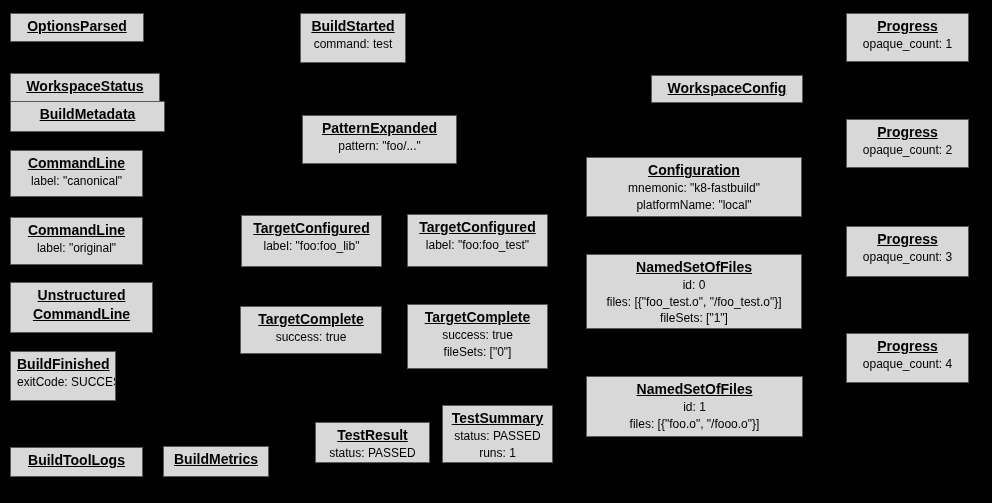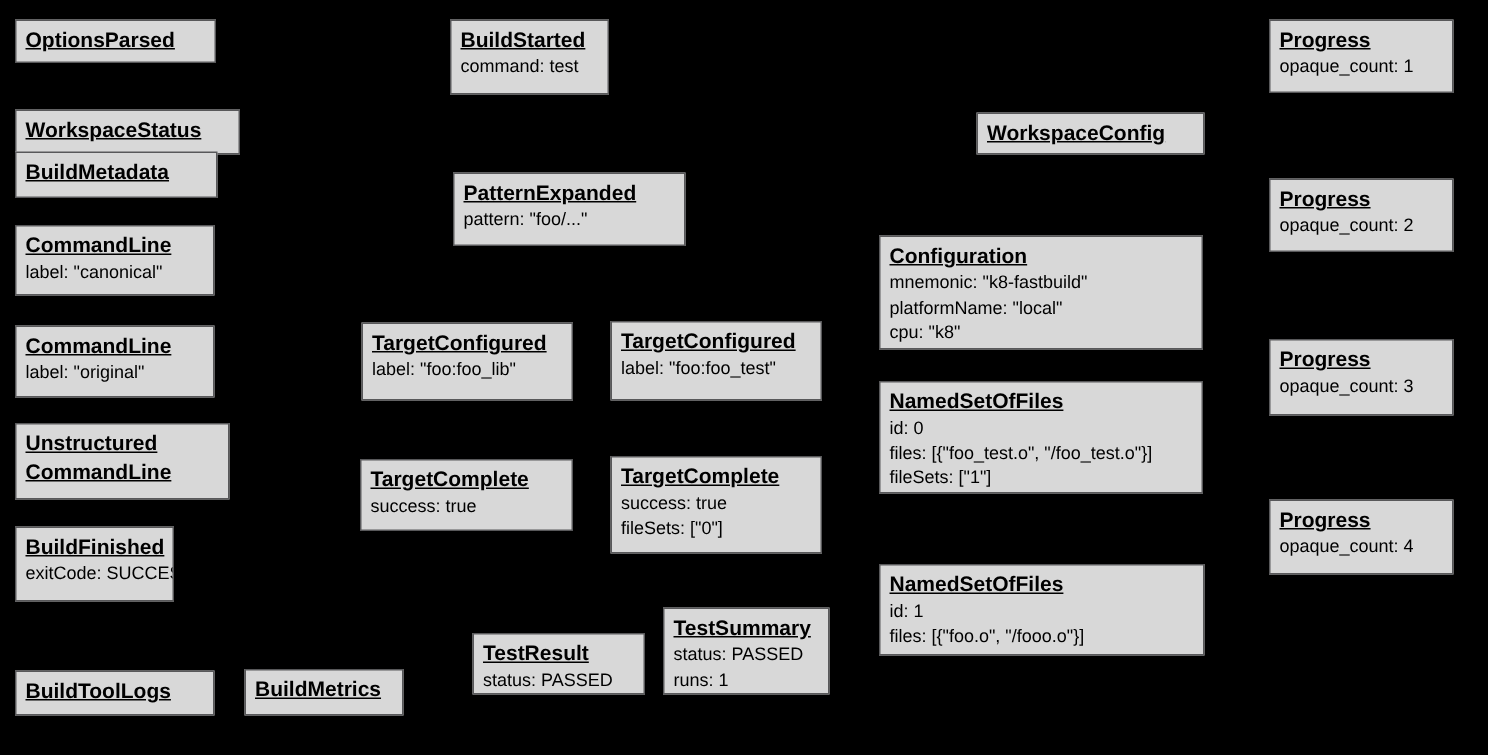--- a/index.html
+++ b/index.html
@@ -16,20 +16,21 @@
     overflow: hidden;
   }
   .box {
     position: absolute;
     background: #d8d8d8;
     border: 1px solid #58585a;
     box-sizing: border-box;
     padding: 3px 6px 2px 6px;
     color: #000000;
     overflow: hidden;
+    text-align: center;
   }
   .t {
     font-weight: bold;
     font-size: 14px;
     line-height: 19px;
     text-decoration: underline;
     white-space: pre-line;
   }
   .l {
     font-size: 12px;
@@ -43,21 +44,21 @@
 <div class="stage">
 
   <div class="box" style="left:10px;top:13px;width:134px;height:29px">
     <div class="t">OptionsParsed</div>
   </div>
 
   <div class="box" style="left:10px;top:73px;width:150px;height:30px">
     <div class="t">WorkspaceStatus</div>
   </div>
 
-  <div class="box" style="left:10px;top:101px;width:135px;height:31px">
+  <div class="box" style="left:10px;top:101px;width:155px;height:31px">
     <div class="t">BuildMetadata</div>
   </div>
 
   <div class="box" style="left:10px;top:150px;width:133px;height:47px">
     <div class="t">CommandLine</div>
     <div class="l">label: "canonical"</div>
   </div>
 
   <div class="box" style="left:10px;top:217px;width:133px;height:48px">
     <div class="t">CommandLine</div>
@@ -121,21 +122,21 @@
   <div class="box" style="left:442px;top:405px;width:111px;height:58px">
     <div class="t">TestSummary</div>
     <div class="l">status: PASSED</div>
     <div class="l">runs: 1</div>
   </div>
 
   <div class="box" style="left:651px;top:75px;width:152px;height:28px">
     <div class="t">WorkspaceConfig</div>
   </div>
 
-  <div class="box" style="left:586px;top:157px;width:216px;height:76px">
+  <div class="box" style="left:586px;top:157px;width:216px;height:60px">
     <div class="t">Configuration</div>
     <div class="l">mnemonic: "k8-fastbuild"</div>
     <div class="l">platformName: "local"</div>
     <div class="l">cpu: "k8"</div>
   </div>
 
   <div class="box" style="left:586px;top:254px;width:216px;height:75px">
     <div class="t">NamedSetOfFiles</div>
     <div class="l">id: 0</div>
     <div class="l">files: [{"foo_test.o", "/foo_test.o"}]</div>

